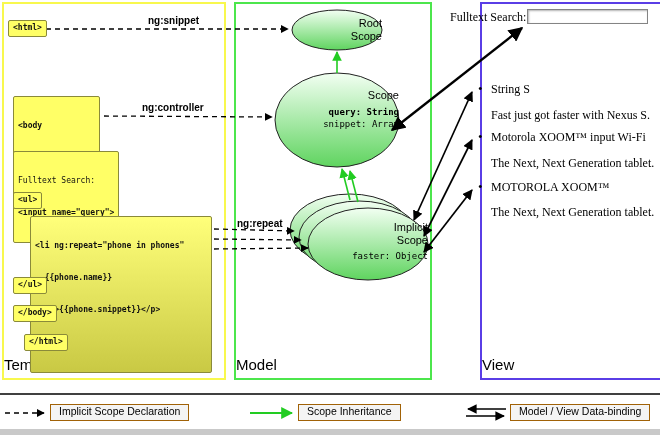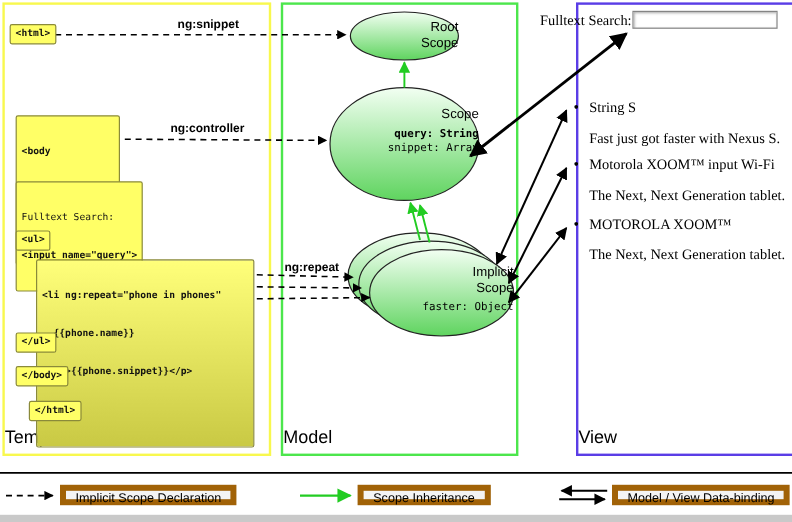--- a/index.html
+++ b/index.html
@@ -38,21 +38,21 @@
   .scope-label .prop.first { margin-top:5px; }
   .scope-label .prop.bold { font-weight:bold; }
 
   .view-text { position:absolute; font:12px "Liberation Serif", serif; color:#000; }
   .view-input { position:absolute; left:527px; top:9px; width:121px; height:15px;
                 background:#fff; border:1px solid #848484;
                 box-shadow:inset 1px 1px 2px rgba(0,0,0,.3); }
   .bullet { position:absolute; font:13px "Liberation Serif", serif; }
 
   .legend-box { position:absolute; top:404px; height:17px; line-height:15px; padding:0 8px;
-                border:5px solid #a16207; background:#f4f4f4;
+                border:1px solid #a16207; background:#f4f4f4;
                 font:10.5px "Liberation Sans", sans-serif; white-space:nowrap; }
   .bottom-edge { position:absolute; left:0; top:429px; width:660px; height:6px; background:#c9c9c9; }
 </style>
 </head>
 <body>
 
 <div class="canvas">
 
   <div class="col col-template">
     <div class="col-label">Template</div>

